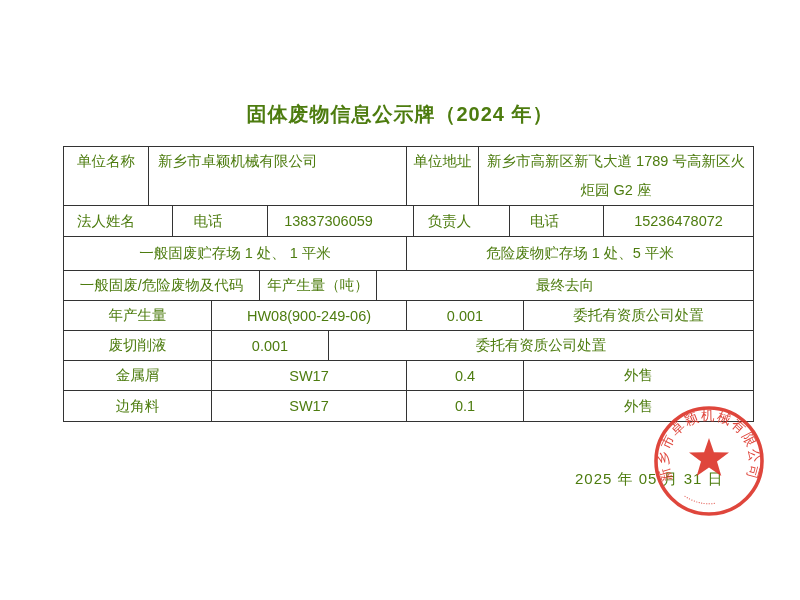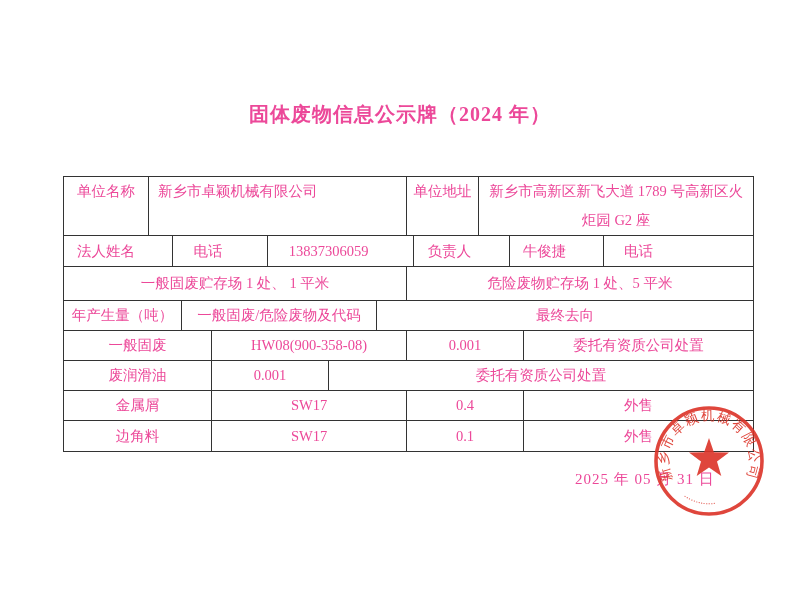--- a/index.html
+++ b/index.html
@@ -1,27 +1,27 @@
 <!DOCTYPE html>
 <html><head>
 <meta charset="utf-8">
 <style>
   html,body { margin:0; padding:0; background:#fff; }
   .page {
     position:relative; width:800px; height:600px; background:#ffffff;
-    font-family:Liberation Serif, serif;
-    color:#ec4899; overflow:hidden;
+    font-family:Liberation Sans, sans-serif;
+    color:#4d7c0f; overflow:hidden;
   }
   .title {
     position:absolute; top:101px; left:0; width:100%;
     text-align:center; font-size:20px; font-weight:bold;
     letter-spacing:1px; margin:0;
   }
   .tbl {
-    position:absolute; left:63px; top:176px; width:691px;
+    position:absolute; left:63px; top:146px; width:691px;
     border:1px solid #333; box-sizing:border-box; font-size:14.5px;
   }
   .trow { display:flex; border-top:1px solid #333; }
   .trow:first-child { border-top:none; }
   .tcell {
     box-sizing:border-box; border-left:1px solid #333;
     display:flex; align-items:center; justify-content:center;
     text-align:center; padding:0 4px; overflow:hidden;
   }
   .tcell:first-child { border-left:none; }
@@ -52,43 +52,43 @@
       <div class="tcell top leftalign" style="flex:0 0 258px;">新乡市卓颖机械有限公司</div>
       <div class="tcell top" style="flex:0 0 72px;">单位地址</div>
       <div class="tcell flex1 wrap2">新乡市高新区新飞大道 1789 号高新区火炬园 G2 座</div>
     </div>
 
     <div class="trow" style="height:30px;gap:24px;">
       <div class="tcell" style="flex:0 0 84px;">法人姓名</div>
       <div class="tcell" style="flex:0 0 71px;">电话</div>
       <div class="tcell" style="flex:0 0 122px;">13837306059</div>
       <div class="tcell" style="flex:0 0 72px;">负责人</div>
-      <div class="tcell" style="flex:0 0 70px;">牛俊捷</div>
       <div class="tcell" style="flex:0 0 70px;">电话</div>
+      <div class="tcell flex1">15236478072</div>
     </div>
 
     <div class="trow" style="height:33px;">
       <div class="tcell" style="flex:0 0 342px;">一般固废贮存场 1 处、 1 平米</div>
       <div class="tcell flex1">危险废物贮存场 1 处、5 平米</div>
     </div>
 
     <div class="trow" style="height:29px;">
+      <div class="tcell" style="flex:0 0 195px;">一般固废/危险废物及代码</div>
       <div class="tcell" style="flex:0 0 117px;">年产生量（吨）</div>
-      <div class="tcell" style="flex:0 0 195px;">一般固废/危险废物及代码</div>
       <div class="tcell flex1">最终去向</div>
     </div>
 
     <div class="trow" style="height:29px;">
-      <div class="tcell" style="flex:0 0 147px;">一般固废</div>
-      <div class="tcell" style="flex:0 0 195px;">HW08(900-358-08)</div>
+      <div class="tcell" style="flex:0 0 147px;">年产生量</div>
+      <div class="tcell" style="flex:0 0 195px;">HW08(900-249-06)</div>
       <div class="tcell" style="flex:0 0 117px;">0.001</div>
       <div class="tcell flex1">委托有资质公司处置</div>
     </div>
     <div class="trow" style="height:29px;">
-      <div class="tcell" style="flex:0 0 147px;">废润滑油</div>
+      <div class="tcell" style="flex:0 0 147px;">废切削液</div>
       <div class="tcell" style="flex:0 0 117px;">0.001</div>
       <div class="tcell flex1">委托有资质公司处置</div>
     </div>
     <div class="trow" style="height:29px;">
       <div class="tcell" style="flex:0 0 147px;">金属屑</div>
       <div class="tcell" style="flex:0 0 195px;">SW17</div>
       <div class="tcell" style="flex:0 0 117px;">0.4</div>
       <div class="tcell flex1">外售</div>
     </div>
     <div class="trow" style="height:30px;">

